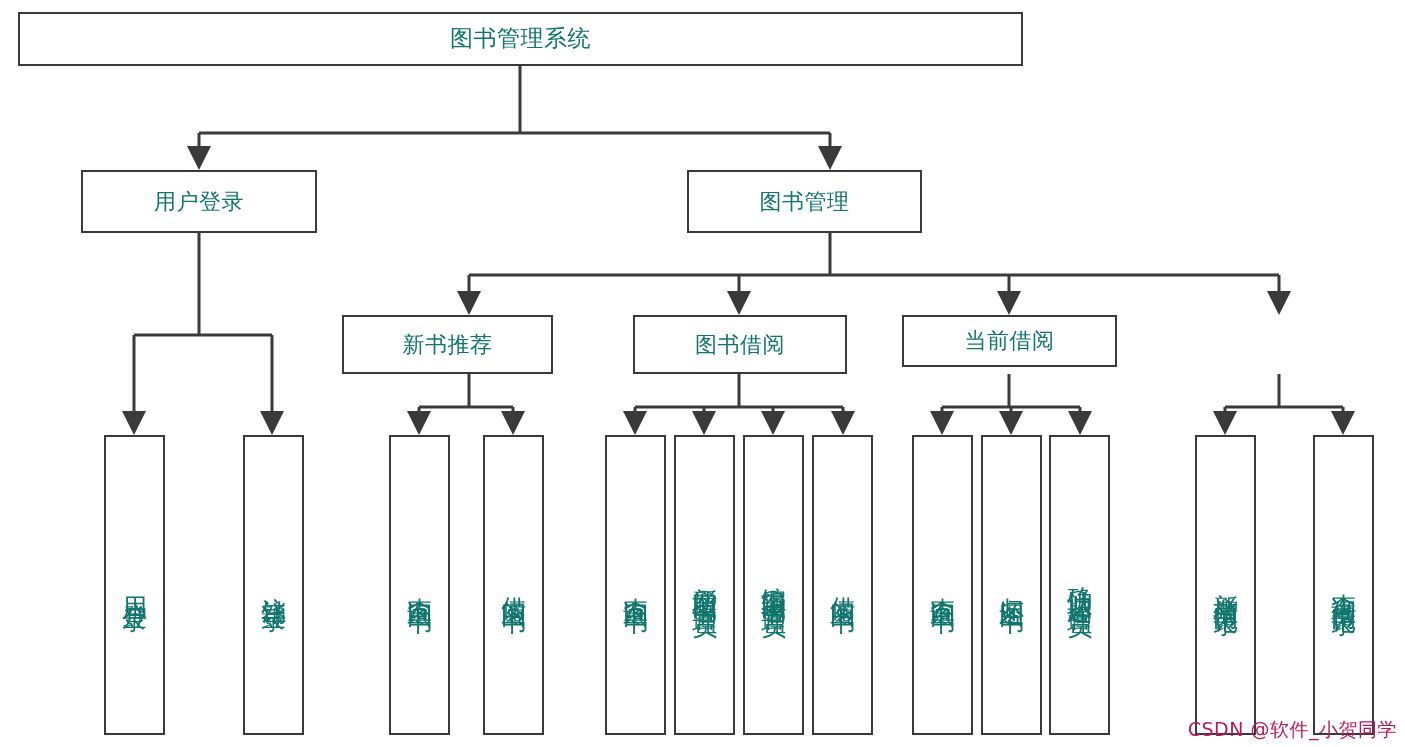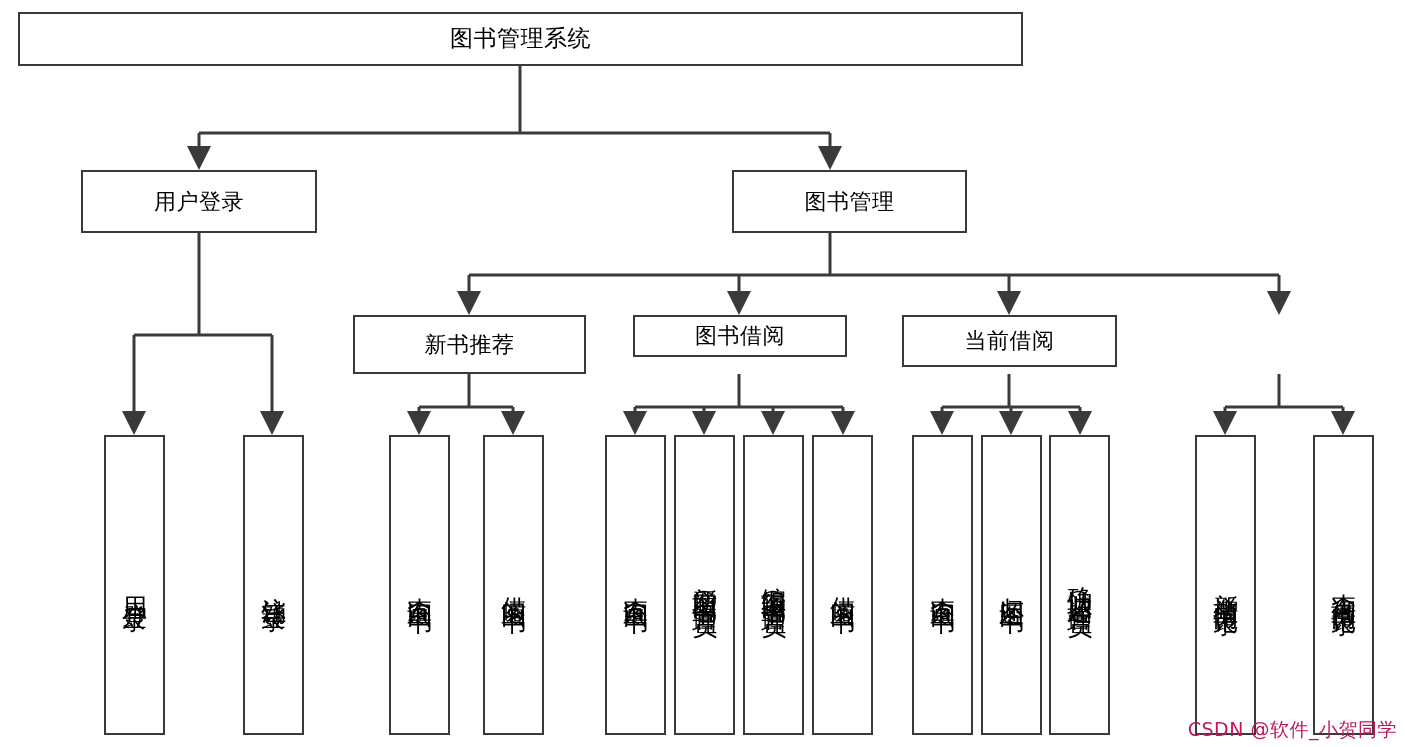--- a/index.html
+++ b/index.html
@@ -22,21 +22,21 @@
     pointer-events:none;
   }
   .node{
     position:absolute;
     box-sizing:border-box;
     border:2px solid #3a3a3a;
     background:#ffffff;
     display:flex;
     align-items:center;
     justify-content:center;
-    color:#000000;
+    color:#0f766e;
     line-height:1.18;
   }
   .node.h{
     font-size:22px;
     letter-spacing:0.5px;
   }
   .node.root{
     font-size:23px;
   }
   .node.v{
@@ -119,28 +119,28 @@
     </g>
   </svg>
 
   <div class="node h root" style="left:18px; top:12px; width:1005px; height:54px;">
     <span>图书管理系统</span>
   </div>
 
   <div class="node h" style="left:81px; top:170px; width:236px; height:63px;">
     <span>用户登录</span>
   </div>
-  <div class="node h" style="left:732px; top:170px; width:235px; height:63px;">
+  <div class="node h" style="left:687px; top:170px; width:235px; height:63px;">
     <span>图书管理</span>
   </div>
 
-  <div class="node h" style="left:353px; top:315px; width:233px; height:59px;">
+  <div class="node h" style="left:342px; top:315px; width:211px; height:59px;">
     <span>新书推荐</span>
   </div>
-  <div class="node h" style="left:633px; top:315px; width:214px; height:42px;">
+  <div class="node h" style="left:633px; top:315px; width:214px; height:59px;">
     <span>图书借阅</span>
   </div>
   <div class="node h" style="left:902px; top:315px; width:215px; height:52px;">
     <span>当前借阅</span>
   </div>
 
   <div class="node v" style="left:104px; top:435px; width:61px; height:300px;">
     <span class="vtxt">用户登录</span>
   </div>
   <div class="node v" style="left:243px; top:435px; width:61px; height:300px;">

